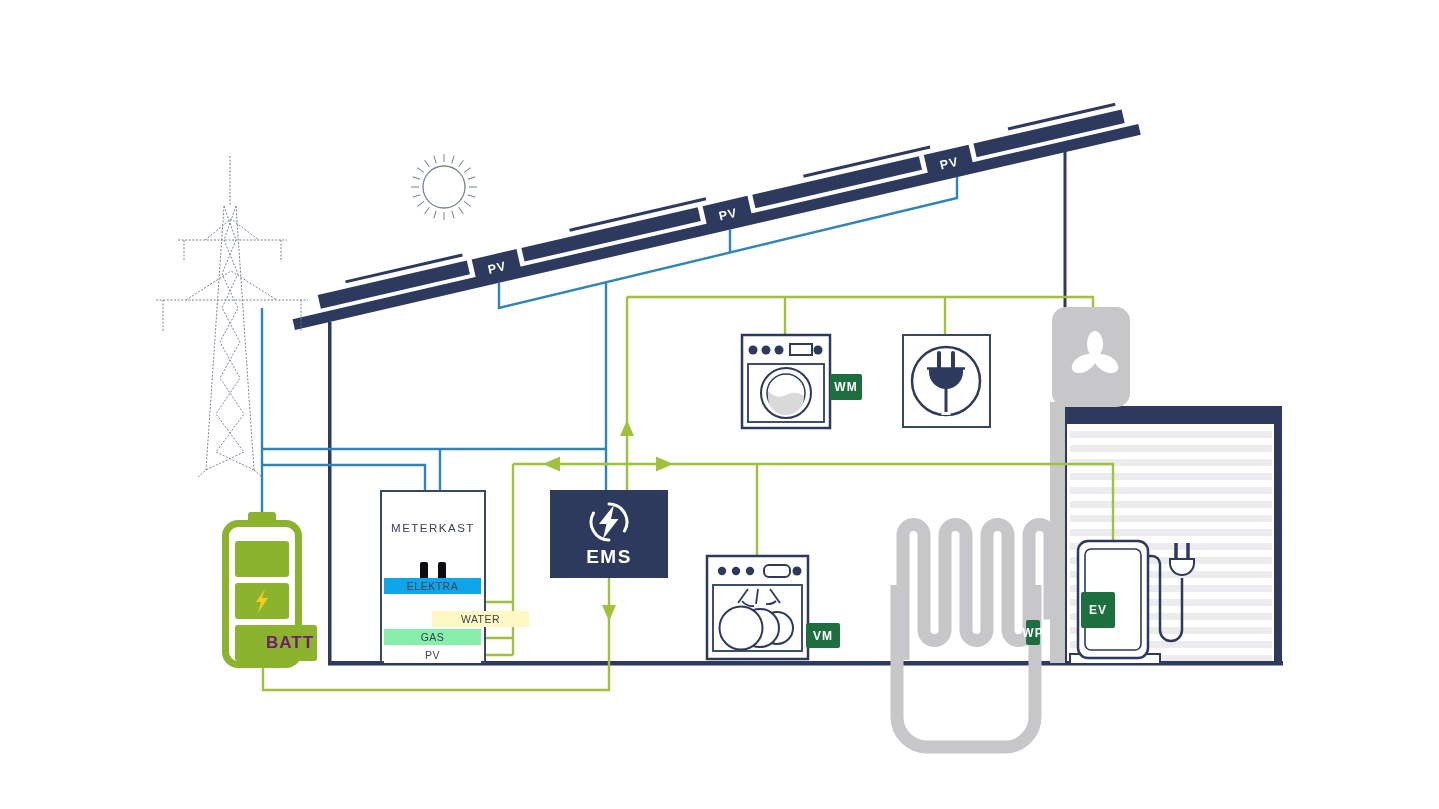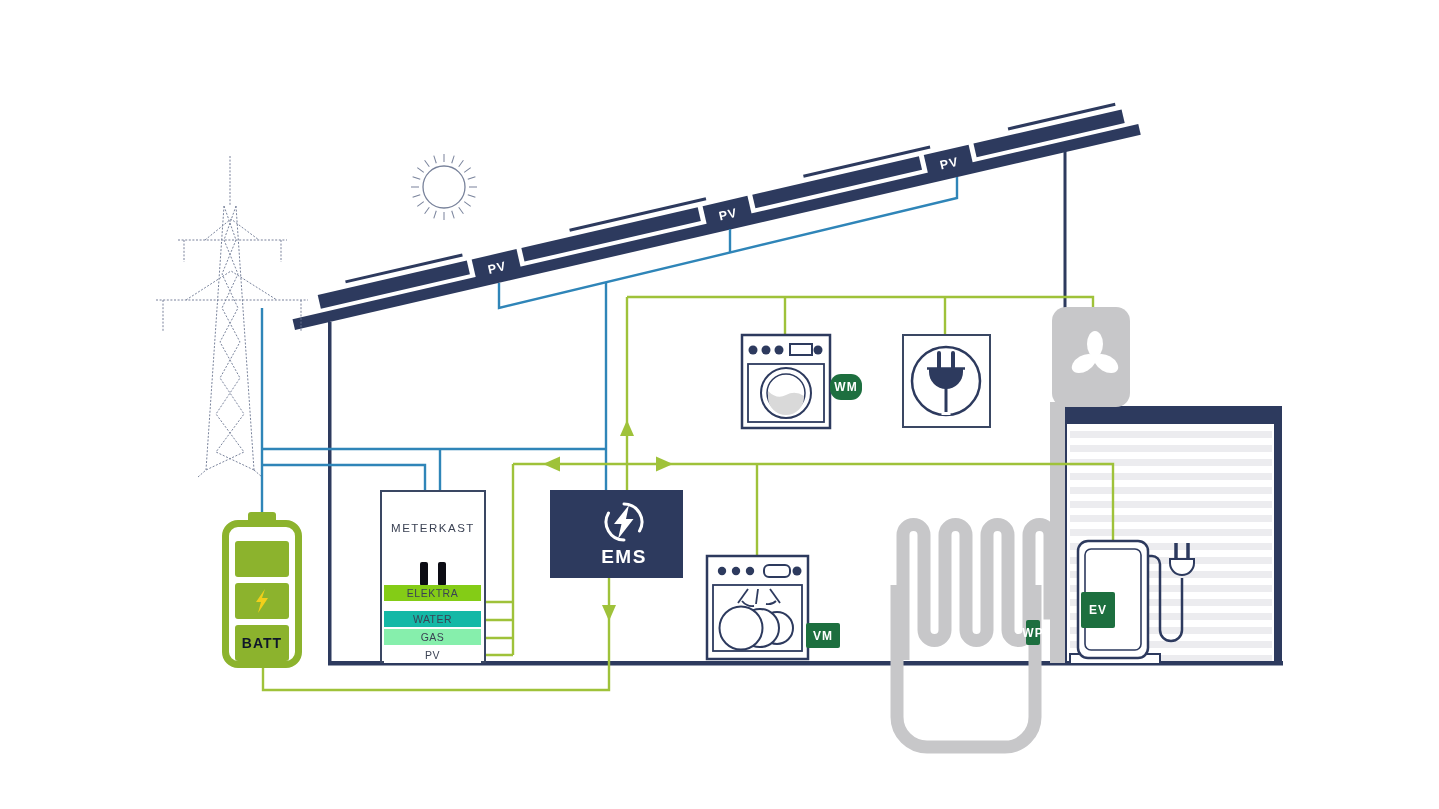--- a/index.html
+++ b/index.html
@@ -22,30 +22,30 @@
   
   #meterkast{left:380px;top:490px;width:106px;height:173px;background:#fff;
         border:2.5px solid #3a4763;box-sizing:border-box;z-index:4;}
   #meterkast .title{position:absolute;left:0;top:30px;width:100%;text-align:center;
         font-size:11.5px;letter-spacing:1.5px;color:#3b4254;}
   #meterkast .slot{position:absolute;top:70px;width:8px;height:24px;background:#0c0c14;border-radius:2px;}
   #meterkast .row{position:absolute;left:2px;width:97px;height:16px;text-align:center;
         font-size:10.5px;line-height:16px;color:#3b4254;letter-spacing:0.5px;}
   
   #ems{left:550px;top:490px;width:118px;height:88px;background:#2d3a5e;z-index:4;
-       display:flex;flex-direction:column;align-items:center;justify-content:center;padding-left:15px;}
+       display:flex;flex-direction:column;align-items:center;justify-content:center;}
   #ems .label{color:#fff;font-size:19px;font-weight:bold;letter-spacing:1.5px;margin-top:2px;}
   
   #battery{left:222px;top:520px;width:80px;height:148px;border:7px solid #8cb32d;
         border-radius:16px;background:#fff;box-sizing:border-box;z-index:4;}
   #battery .terminal{position:absolute;left:19px;top:-15px;width:28px;height:10px;
         background:#8cb32d;border-radius:3px 3px 0 0;}
   #battery .seg{position:absolute;left:6px;width:54px;height:36px;background:#8cb32d;
         border-radius:3px;display:flex;align-items:center;justify-content:center;}
-  #battery .seg.lbl{color:#0f172a;font-weight:bold;font-size:14px;letter-spacing:1px;}
+  #battery .seg.lbl{color:#701a75;font-weight:bold;font-size:17px;letter-spacing:1px;padding-left:28px;}
   
   .badge{background:#1d6f3f;color:#fff;font-weight:bold;font-size:12px;letter-spacing:1px;
         text-align:center;z-index:5;border-radius:2px;display:flex;align-items:center;
         justify-content:center;}
 </style>
 </head>
 <body>
 
 <div id="stage">
 
@@ -223,22 +223,22 @@
       <path d="M1170,559 h24 v4 a12,12 0 0 1 -24,0 z" stroke-width="2"></path>
       <line x1="1176" y1="558" x2="1176" y2="543" stroke-width="3.5"></line>
       <line x1="1188" y1="558" x2="1188" y2="543" stroke-width="3.5"></line>
     </g>
   </svg>
 
   <div id="meterkast" class="abs">
     <div class="title">METERKAST</div>
     <div class="slot" style="left:38px;"></div>
     <div class="slot" style="left:56px;"></div>
-    <div class="row" style="top:93px;background:#84cc16;">ELEKTRA</div>
-    <div class="row" style="top:119px;background:#14b8a6;">WATER</div>
+    <div class="row" style="top:86px;background:#0ea5e9;">ELEKTRA</div>
+    <div class="row" style="top:119px;background:#fef9c3;margin-left:48px;">WATER</div>
     <div class="row" style="top:137px;background:#86efac;">GAS</div>
     <div class="row" style="top:155px;background:#ffffff;">PV</div>
   </div>
 
   <div id="ems" class="abs">
     <svg width="44" height="44" viewBox="0 0 44 44">
       <path d="M22,4 a18,18 0 0 1 15.5,27" stroke="#fff" stroke-width="3" fill="none" stroke-linecap="round"></path>
       <path d="M22,40 a18,18 0 0 1 -15.5,-27" stroke="#fff" stroke-width="3" fill="none" stroke-linecap="round"></path>
       <polygon points="27,5 12,24 19.5,24 16,39 31.5,19 24,19" fill="#fff"></polygon>
     </svg>
@@ -249,18 +249,18 @@
     <div class="terminal"></div>
     <div class="seg" style="top:14px;"></div>
     <div class="seg" style="top:56px;">
       <svg width="18" height="24" viewBox="0 0 16 24">
         <polygon points="11,0 2,13 7,13 4,24 14,9 8,9" fill="#f2cf1a"></polygon>
       </svg>
     </div>
     <div class="seg lbl" style="top:98px;">BATT</div>
   </div>
 
-  <div class="badge abs" style="left:830px;top:374px;width:32px;height:26px;border-radius:11px;">WM</div>
+  <div class="badge abs" style="left:830px;top:374px;width:32px;height:26px;">WM</div>
   <div class="badge abs" style="left:806px;top:599px;width:34px;height:25px;margin-top:24px;">VM</div>
   <div class="badge abs" style="left:1026px;top:620px;width:14px;height:25px;">WP</div>
   <div class="badge abs" style="left:1081px;top:592px;width:34px;height:36px;">EV</div>
 
 </div>
 
 </body></html>

